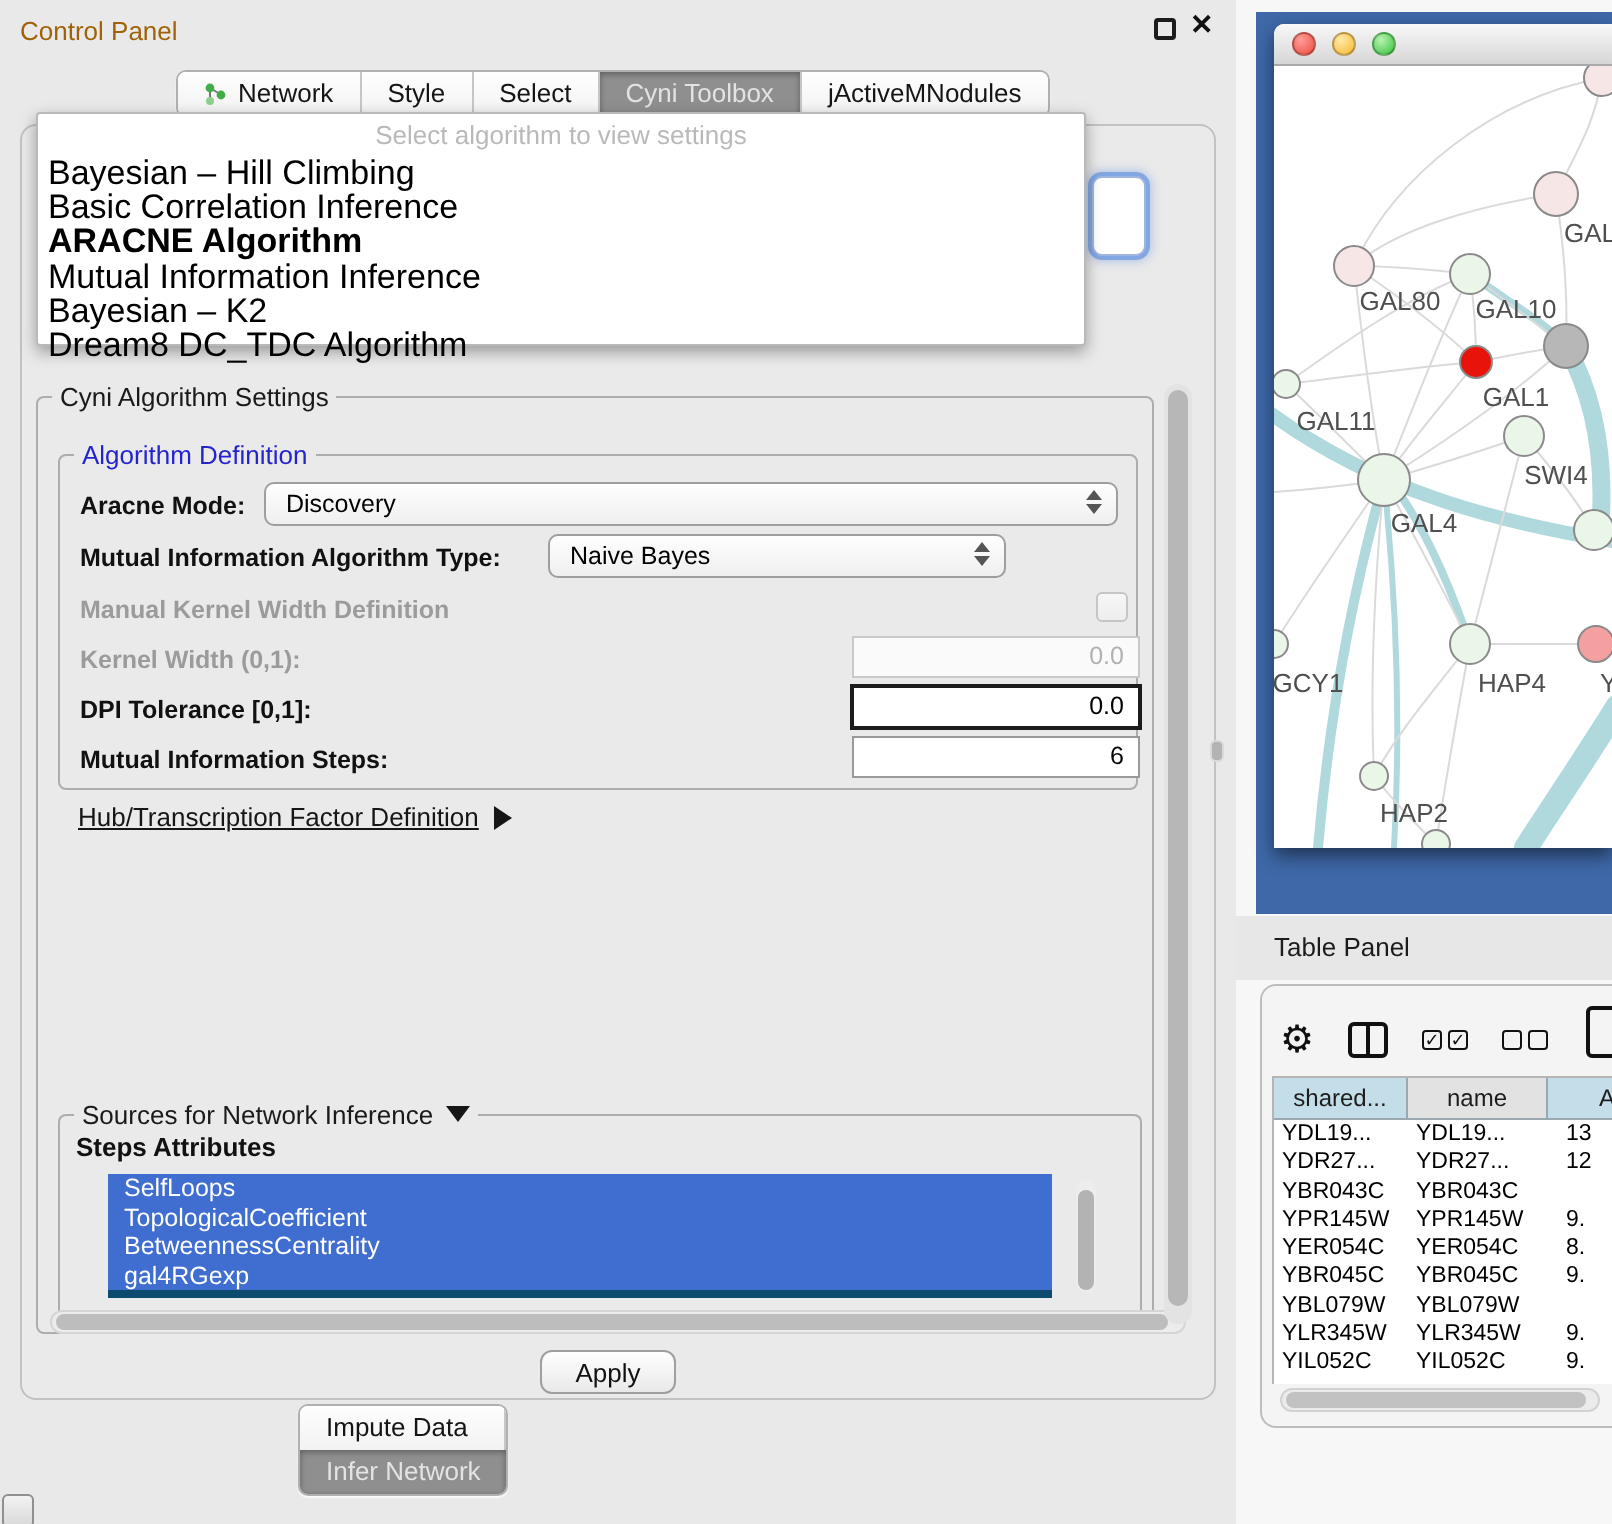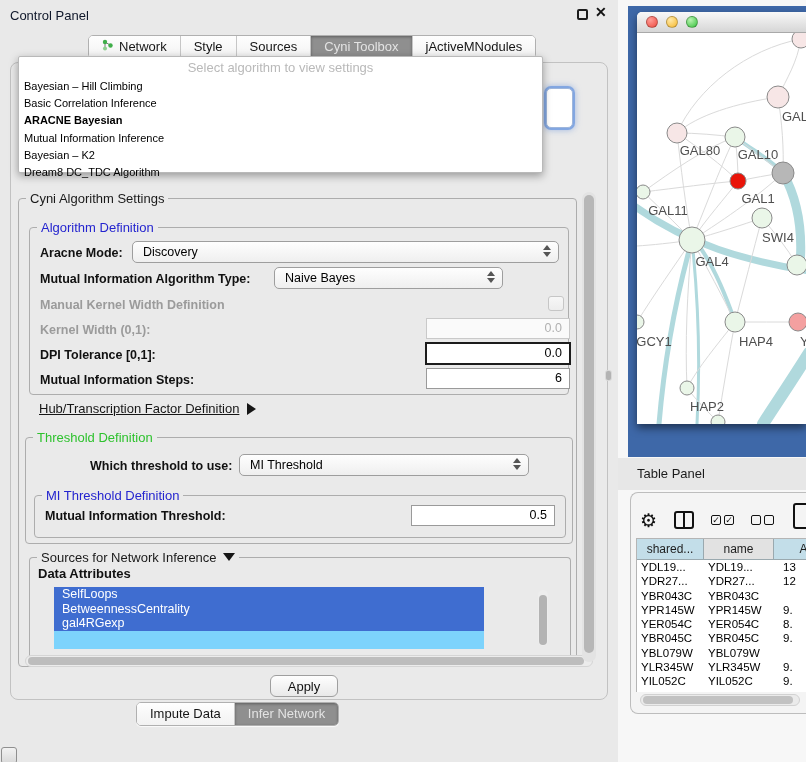--- a/index.html
+++ b/index.html
@@ -8,46 +8,46 @@
     position:relative; overflow:hidden;
     background:#e9e9e9;
     font-family:"Liberation Sans", sans-serif;
     color:#1a1a1a;
     -webkit-font-smoothing:antialiased;
   }
   .abs { position:absolute; }
 
   
   .cp-bg { left:0; top:0; width:618px; height:762px; background:#e9e9e9; }
-  .cp-title { left:10px; top:8px; font-size:13px; color:#0f172a; }
+  .cp-title { left:10px; top:8px; font-size:13px; color:#a16207; }
   .cp-float { left:577px; top:9px; width:11px; height:11px; border:2px solid #1c1c1c; border-radius:2px; background:transparent; }
   .cp-close { left:595px; top:4px; font-size:14px; font-weight:bold; color:#111; }
 
   .tabgroup { display:flex; border:1px solid #b0b0b0; border-radius:5px; overflow:hidden;
               background:#fbfbfb; box-shadow:0 1px 1px rgba(255,255,255,.8); }
   .tab { padding:3px 13px 4px 13px; font-size:13px; color:#151515; background:linear-gradient(#fefefe,#f2f2f2);
-         border-right:1px solid #c6c6c6; display:flex; gap:5px; white-space:nowrap; }
+         border-right:1px solid #c6c6c6; display:flex; align-items:center; gap:5px; white-space:nowrap; }
   .tab:last-child { border-right:none; }
   .tab.sel { background:#8f8f8f; color:#e3e3e3; box-shadow:inset 0 1px 3px rgba(0,0,0,.35); }
   .top-tabs { left:88px; top:35px; }
-  .bottom-tabs { left:136px; top:702px; }
+  .bottom-tabs { left:149px; top:702px;flex-direction:column; }
 
   .outer-panel { left:10px; top:62px; width:598px; height:638px;
                  border:1px solid #c2c2c2; border-radius:8px; background:#eaeaea; }
 
   
   .v-track { left:582px; top:192px; width:14px; height:470px; background:#e3e3e3; border-radius:7px; }
   .v-thumb { left:584px; top:195px; width:10px; height:458px; background:#b7b7b7; border-radius:5px; }
 
   
   .popup { left:18px; top:56px; width:525px; height:117px; background:#ffffff;
            border:1px solid #b9b9b9; border-radius:2px; z-index:30;
            box-shadow:0 3px 8px rgba(0,0,0,.35);padding-left:31px; }
   .popup-placeholder { left:0; top:3px; width:100%; text-align:center; font-size:13px; color:#b9b9b9; }
-  .popup-item { padding:1px 0 1px 5px; font-size:11px; line-height:15.2px; color:#000; white-space:nowrap; }
+  .popup-item { padding:1px 0 1px 5px; font-size:17px; line-height:15.2px; color:#000; white-space:nowrap; }
   .popup-item.bold { font-weight:bold; }
   .combo-fragment { left:546px; top:88px; width:27px; height:40px; background:#fff; border:1px solid #9eb6dc;
                     border-radius:5px; box-shadow:0 0 0 2px rgba(120,160,225,.85), 0 0 6px 2px rgba(110,150,220,.6); z-index:5;}
 
   
   .group { border:1px solid #adadad; border-radius:4px; }
   .legend { position:absolute; top:-8px; left:7px; background:#eaeaea; padding:0 4px; font-size:13px; white-space:nowrap; }
   .legend.blue { color:#2424cf; }
   .legend.green { color:#2ec22e; }
 
@@ -75,21 +75,21 @@
 
   .chk { position:absolute; width:16px; height:15px; border:1px solid #c6c6c6; border-radius:3px;
          background:linear-gradient(#f7f7f7,#ededed); }
 
   .hub-row { position:absolute; font-size:13px; color:#161616; white-space:nowrap; }
   .tri-right { display:inline-block; width:0; height:0; border-top:6px solid transparent;
                border-bottom:6px solid transparent; border-left:9px solid #161616; margin-left:8px; vertical-align:-2px;}
   .tri-down  { display:inline-block; width:0; height:0; border-left:6px solid transparent;
                border-right:6px solid transparent; border-top:8px solid #161616; margin-left:6px; vertical-align:1px;}
 
-  .attr-list { position:absolute; left:24px; top:29px; width:430px; height:62px; background:#7dd3fc; }
+  .attr-list { position:absolute; left:24px; top:29px; width:472px; height:62px; background:#0c4a6e; }
   .attr-item { height:14.6px; line-height:14.6px; font-size:12.5px; padding-left:8px; white-space:nowrap; }
   .attr-item.sel { background:#3f6dd0; color:#fff; }
   .attr-vtrack { position:absolute; right:4px; top:3px; width:10px; height:56px; background:#ededed; border-radius:5px; }
   .attr-vthumb { position:absolute; right:5px; top:5px; width:8px; height:50px; background:#b3b3b3; border-radius:4px; }
   .h-track { position:absolute; left:6px; top:456px; width:568px; height:12px; background:#ececec; border-radius:6px; border:1px solid #d5d5d5;}
   .h-thumb { position:absolute; left:2px; top:1px; width:556px; height:8px; background:#bdbdbd; border-radius:4px; }
 
   .apply-btn { left:270px; top:675px; width:68px; height:22px; border:1px solid #9f9f9f; border-radius:6px;
                background:linear-gradient(#fefefe,#e9e9e9); font-size:13px; color:#111;
                display:flex; align-items:center; justify-content:center; }
@@ -153,40 +153,40 @@
           <circle cx="3" cy="3" r="2.2" fill="#3fae49"></circle>
           <circle cx="8.5" cy="6.5" r="2.2" fill="#3fae49"></circle>
           <circle cx="3" cy="9.5" r="2" fill="#8fd08f"></circle>
         </svg>
         <span>Network</span>
       </div>
       <div class="tab">
         <span>Style</span>
       </div>
       <div class="tab">
-        <span>Sources</span>
+        <span>Select</span>
       </div>
       <div class="tab sel">
         <span>Cyni Toolbox</span>
       </div>
       <div class="tab">
         <span>jActiveMNodules</span>
       </div>
     </div>
 
   <div class="abs outer-panel"></div>
 
   <div class="abs combo-fragment"></div>
 
   <div class="abs popup">
     <div class="abs popup-placeholder">Select algorithm to view settings</div>
     <div style="position:absolute; left:0; top:21px; width:100%;" id="popup-items">
         <div class="popup-item">Bayesian – Hill Climbing</div>
         <div class="popup-item">Basic Correlation Inference</div>
-        <div class="popup-item bold">ARACNE Bayesian</div>
+        <div class="popup-item bold">ARACNE Algorithm</div>
         <div class="popup-item">Mutual Information Inference</div>
         <div class="popup-item">Bayesian – K2</div>
         <div class="popup-item">Dream8 DC_TDC Algorithm</div>
       </div>
   </div>
 
   <div class="abs group g-settings">
     <span class="legend">Cyni Algorithm Settings</span>
 
     <div class="abs group g-algdef">
@@ -220,44 +220,27 @@
       <div class="field focus" style="left:395px; top:114px; width:146px; height:23px;">0.0</div>
 
       <div class="lbl" style="left:10px; top:145px;">Mutual Information Steps:</div>
       <div class="field" style="left:396px; top:140px; width:144px;">6</div>
     </div>
 
     <div class="hub-row" style="left:20px; top:202px;text-decoration:underline;">
       <span>Hub/Transcription Factor Definition</span><span class="tri-right"></span>
     </div>
 
-    <div class="abs group g-threshold">
-      <span class="legend green">Threshold Definition</span>
-
-      <div class="lbl" style="left:64px; top:21px;">Which threshold to use:</div>
-      <div class="combo" style="left:213px; top:16px; width:290px;">
-        <span>MI Threshold</span>
-        <span class="spin">
-            <i class="up"></i>
-            <i class="dn"></i>
-          </span>
-      </div>
-
-      <div class="abs group g-mithr">
-        <span class="legend blue" style="background:#eaeaea;">MI Threshold Definition</span>
-        <div class="lbl" style="left:10px; top:13px;">Mutual Information Threshold:</div>
-        <div class="field" style="left:376px; top:9px; width:144px;">0.5</div>
-      </div>
-    </div>
 
     <div class="abs group g-sources">
       <span class="legend"><span>Sources for Network Inference</span><span class="tri-down"></span></span>
-      <div class="lbl" style="left:8px; top:8px; font-size:13px;">Data Attributes</div>
+      <div class="lbl" style="left:8px; top:8px; font-size:13px;">Steps Attributes</div>
       <div class="attr-list" id="attr-list">
           <div class="attr-item sel">SelfLoops</div>
+          <div class="attr-item sel">TopologicalCoefficient</div>
           <div class="attr-item sel">BetweennessCentrality</div>
           <div class="attr-item sel">gal4RGexp</div>
         </div>
       <div class="attr-vtrack" style="right:22px; top:32px;">
           <div class="attr-vthumb" style="right:1px;"></div>
         </div>
     </div>
 
     <div class="h-track">
         <div class="h-thumb"></div>

